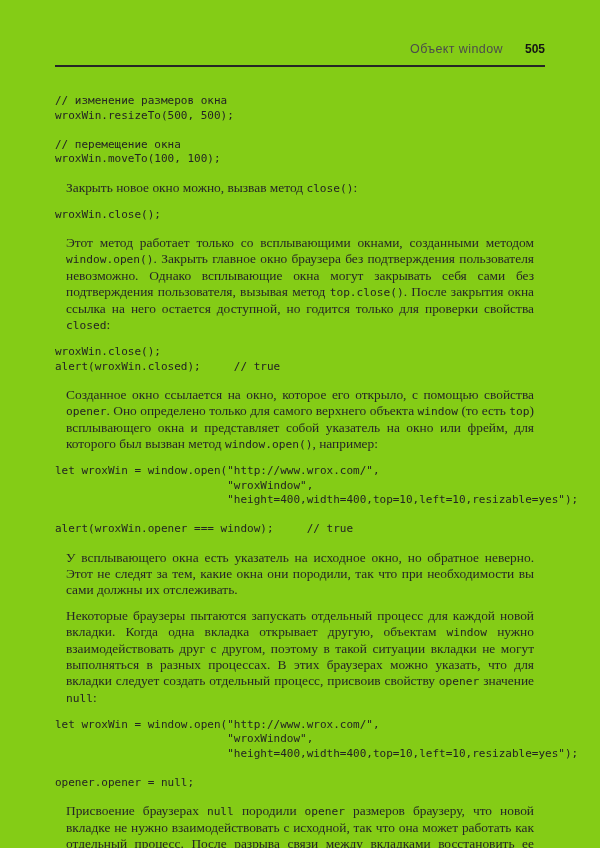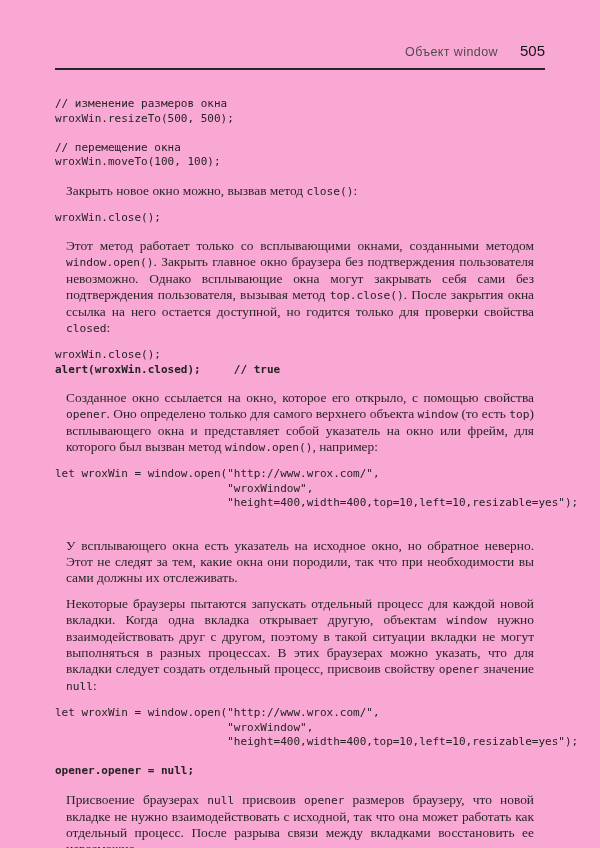--- a/index.html
+++ b/index.html
@@ -1,21 +1,21 @@
 <!DOCTYPE html>
 <html><head>
 <meta charset="utf-8">
 <style>
   * { margin: 0; padding: 0; box-sizing: border-box; }
   html, body { background: #ffffff; }
   .page {
     position: relative;
     width: 600px;
     height: 848px;
-    background: #f9a8d4;
+    background: #84cc16;
     overflow: hidden;
     color: #2e2e2e;
   }
   .content {
     position: absolute;
     left: 55px;
     top: 42px;
     width: 490px;
   }
   
@@ -28,35 +28,35 @@
     padding-bottom: 9px;
   }
   .running-head .chapter {
     font-family: "Liberation Sans", sans-serif;
     font-size: 12.5px;
     color: #4c4c4c;
     letter-spacing: 0.4px;
   }
   .running-head .pageno {
     font-family: "Liberation Sans", sans-serif;
-    font-size: 15px;
-    font-weight: 400;
+    font-size: 12px;
+    font-weight: 700;
     color: #141414;
   }
   
   .blocks { padding-top: 16px; }
   .code-block {
     font-family: "DejaVu Sans Mono", monospace;
     font-size: 11px;
     line-height: 14.5px;
     color: #232323;
     white-space: pre;
     margin: 11px 0 13px 0;
   }
-  .code-block .bold { font-weight: 700; }
+  .code-block .bold { font-weight: 400; }
   .para {
     font-family: "Liberation Serif", serif;
     font-size: 13.4px;
     line-height: 16px;
     text-align: justify;
     color: #262626;
     margin: 10px 11px;
   }
   .para .inline-code {
     font-family: "DejaVu Sans Mono", monospace;
@@ -90,25 +90,25 @@
         <p class="para"><span>Закрыть новое окно можно, вызвав метод </span><span class="inline-code">close()</span><span>:</span></p>
         <pre class="code-block"><span>wroxWin.close();</span></pre>
         <p class="para"><span>Этот метод работает только со всплывающими окнами, созданными методом </span><span class="inline-code">window.open()</span><span>. Закрыть главное окно браузера без подтверждения пользователя невозможно. Однако всплывающие окна могут закрывать себя сами без подтверждения пользователя, вызывая метод </span><span class="inline-code">top.close()</span><span>. После закрытия окна ссылка на него остается доступной, но годится только для проверки свойства </span><span class="inline-code">closed</span><span>:</span></p>
         <pre class="code-block"><span>wroxWin.close();
 </span><span class="bold">alert(wroxWin.closed);     // true</span></pre>
         <p class="para"><span>Созданное окно ссылается на окно, которое его открыло, с помощью свойства </span><span class="inline-code">opener</span><span>. Оно определено только для самого верхнего объекта </span><span class="inline-code">window</span><span> (то есть </span><span class="inline-code">top</span><span>) всплывающего окна и представляет собой указатель на окно или фрейм, для которого был вызван метод </span><span class="inline-code">window.open()</span><span>, например:</span></p>
         <pre class="code-block"><span>let wroxWin = window.open("http://www.wrox.com/",
 </span><span>                          "wroxWindow",
 </span><span>                          "height=400,width=400,top=10,left=10,resizable=yes");
 </span><span>
-</span></pre>
+</span><span class="bold">alert(wroxWin.opener === window);     // true</span></pre>
         <p class="para"><span>У всплывающего окна есть указатель на исходное окно, но обратное неверно. Этот не следят за тем, какие окна они породили, так что при необходимости вы сами должны их отслеживать.</span></p>
         <p class="para"><span>Некоторые браузеры пытаются запускать отдельный процесс для каждой новой вкладки. Когда одна вкладка открывает другую, объектам </span><span class="inline-code">window</span><span> нужно взаимодействовать друг с другом, поэтому в такой ситуации вкладки не могут выполняться в разных процессах. В этих браузерах можно указать, что для вкладки следует создать отдельный процесс, присвоив свойству </span><span class="inline-code">opener</span><span> значение </span><span class="inline-code">null</span><span>:</span></p>
         <pre class="code-block"><span>let wroxWin = window.open("http://www.wrox.com/",
 </span><span>                          "wroxWindow",
 </span><span>                          "height=400,width=400,top=10,left=10,resizable=yes");
 </span><span>
 </span><span class="bold">opener.opener = null;</span></pre>
-        <p class="para"><span>Присвоение браузерах </span><span class="inline-code">null</span><span> присвоив </span><span class="inline-code">opener</span><span> размеров браузеру, что новой вкладке не нужно взаимодействовать с исходной, так что она может работать как отдельный процесс. После разрыва связи между вкладками восстановить ее невозможно.</span></p>
+        <p class="para"><span>Присвоение браузерах </span><span class="inline-code">null</span><span> породили </span><span class="inline-code">opener</span><span> размеров браузеру, что новой вкладке не нужно взаимодействовать с исходной, так что она может работать как отдельный процесс. После разрыва связи между вкладками восстановить ее невозможно.</span></p>
         <h2 class="section-heading">Ограничения безопасности</h2>
       </div>
   </div>
 </div>
 
 </body></html>

